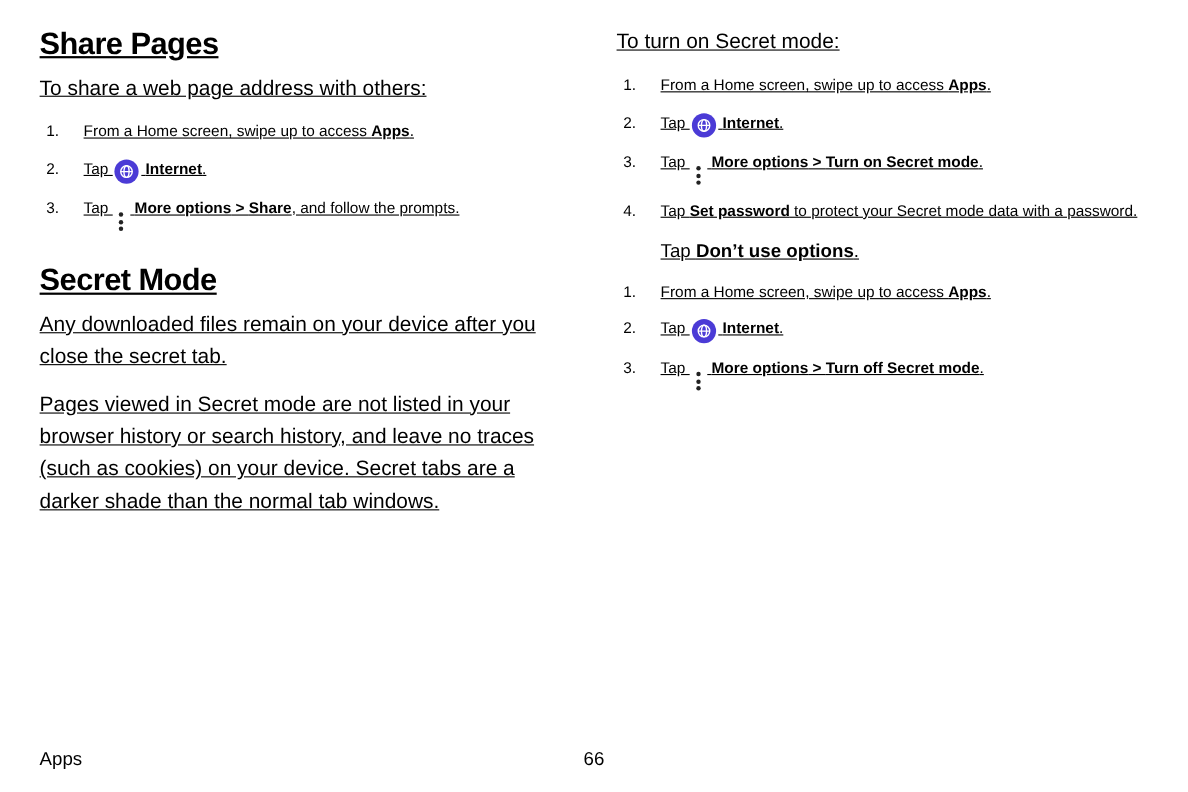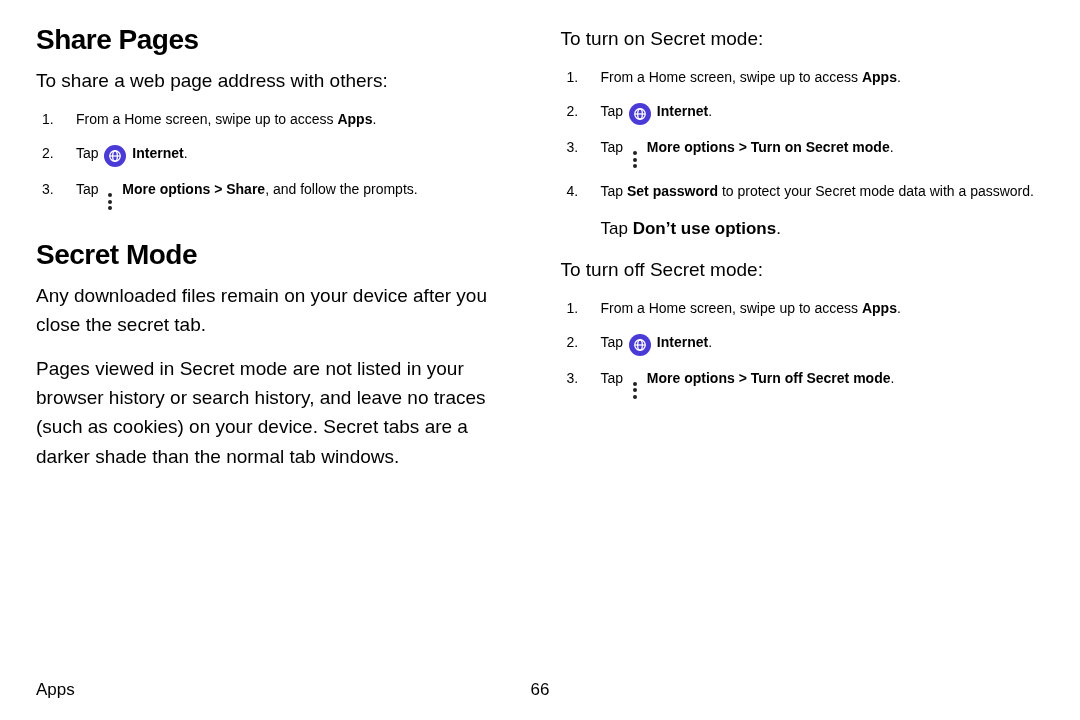--- a/index.html
+++ b/index.html
@@ -9,20 +9,21 @@
     background: #fff;
     font-family: -apple-system, BlinkMacSystemFont, "Segoe UI", Arial, sans-serif;
     color: #000;
     padding: 24px 36px 20px 36px;
     position: relative;
   }
   .columns {
     display: flex;
     gap: 41px;
     height: 640px;
+    text-decoration: underline;
   }
   .col {
     flex: 1;
     min-width: 0;
   }
   h2 {
     font-size: 28px;
     font-weight: 700;
     margin-bottom: 10px;
     letter-spacing: -0.5px;
@@ -165,21 +166,20 @@
         <b>More options</b><b> &gt; </b><b>Turn on Secret mode</b><span>.</span>
       </li>
       <li>
         <span>Tap </span><b>Set password</b><span> to protect your Secret mode data with a password.</span>
       </li>
     </ol>
     <div class="sub">
       <span>Tap </span><b>Don’t use options</b><span>.</span>
     </div>
 
-    <p>To turn off Secret mode:</p>
     <ol>
       <li>
         <span>From a Home screen, swipe up to access </span><b>Apps</b><span>.</span>
       </li>
       <li>
         <span>Tap </span><span class="internet-icon">
             <svg viewBox="0 0 24 24" fill="none" stroke="#fff" stroke-width="2.2">
               <circle cx="12" cy="12" r="9"></circle>
               <ellipse cx="12" cy="12" rx="4" ry="9"></ellipse>
               <path d="M3 12h18"></path>

